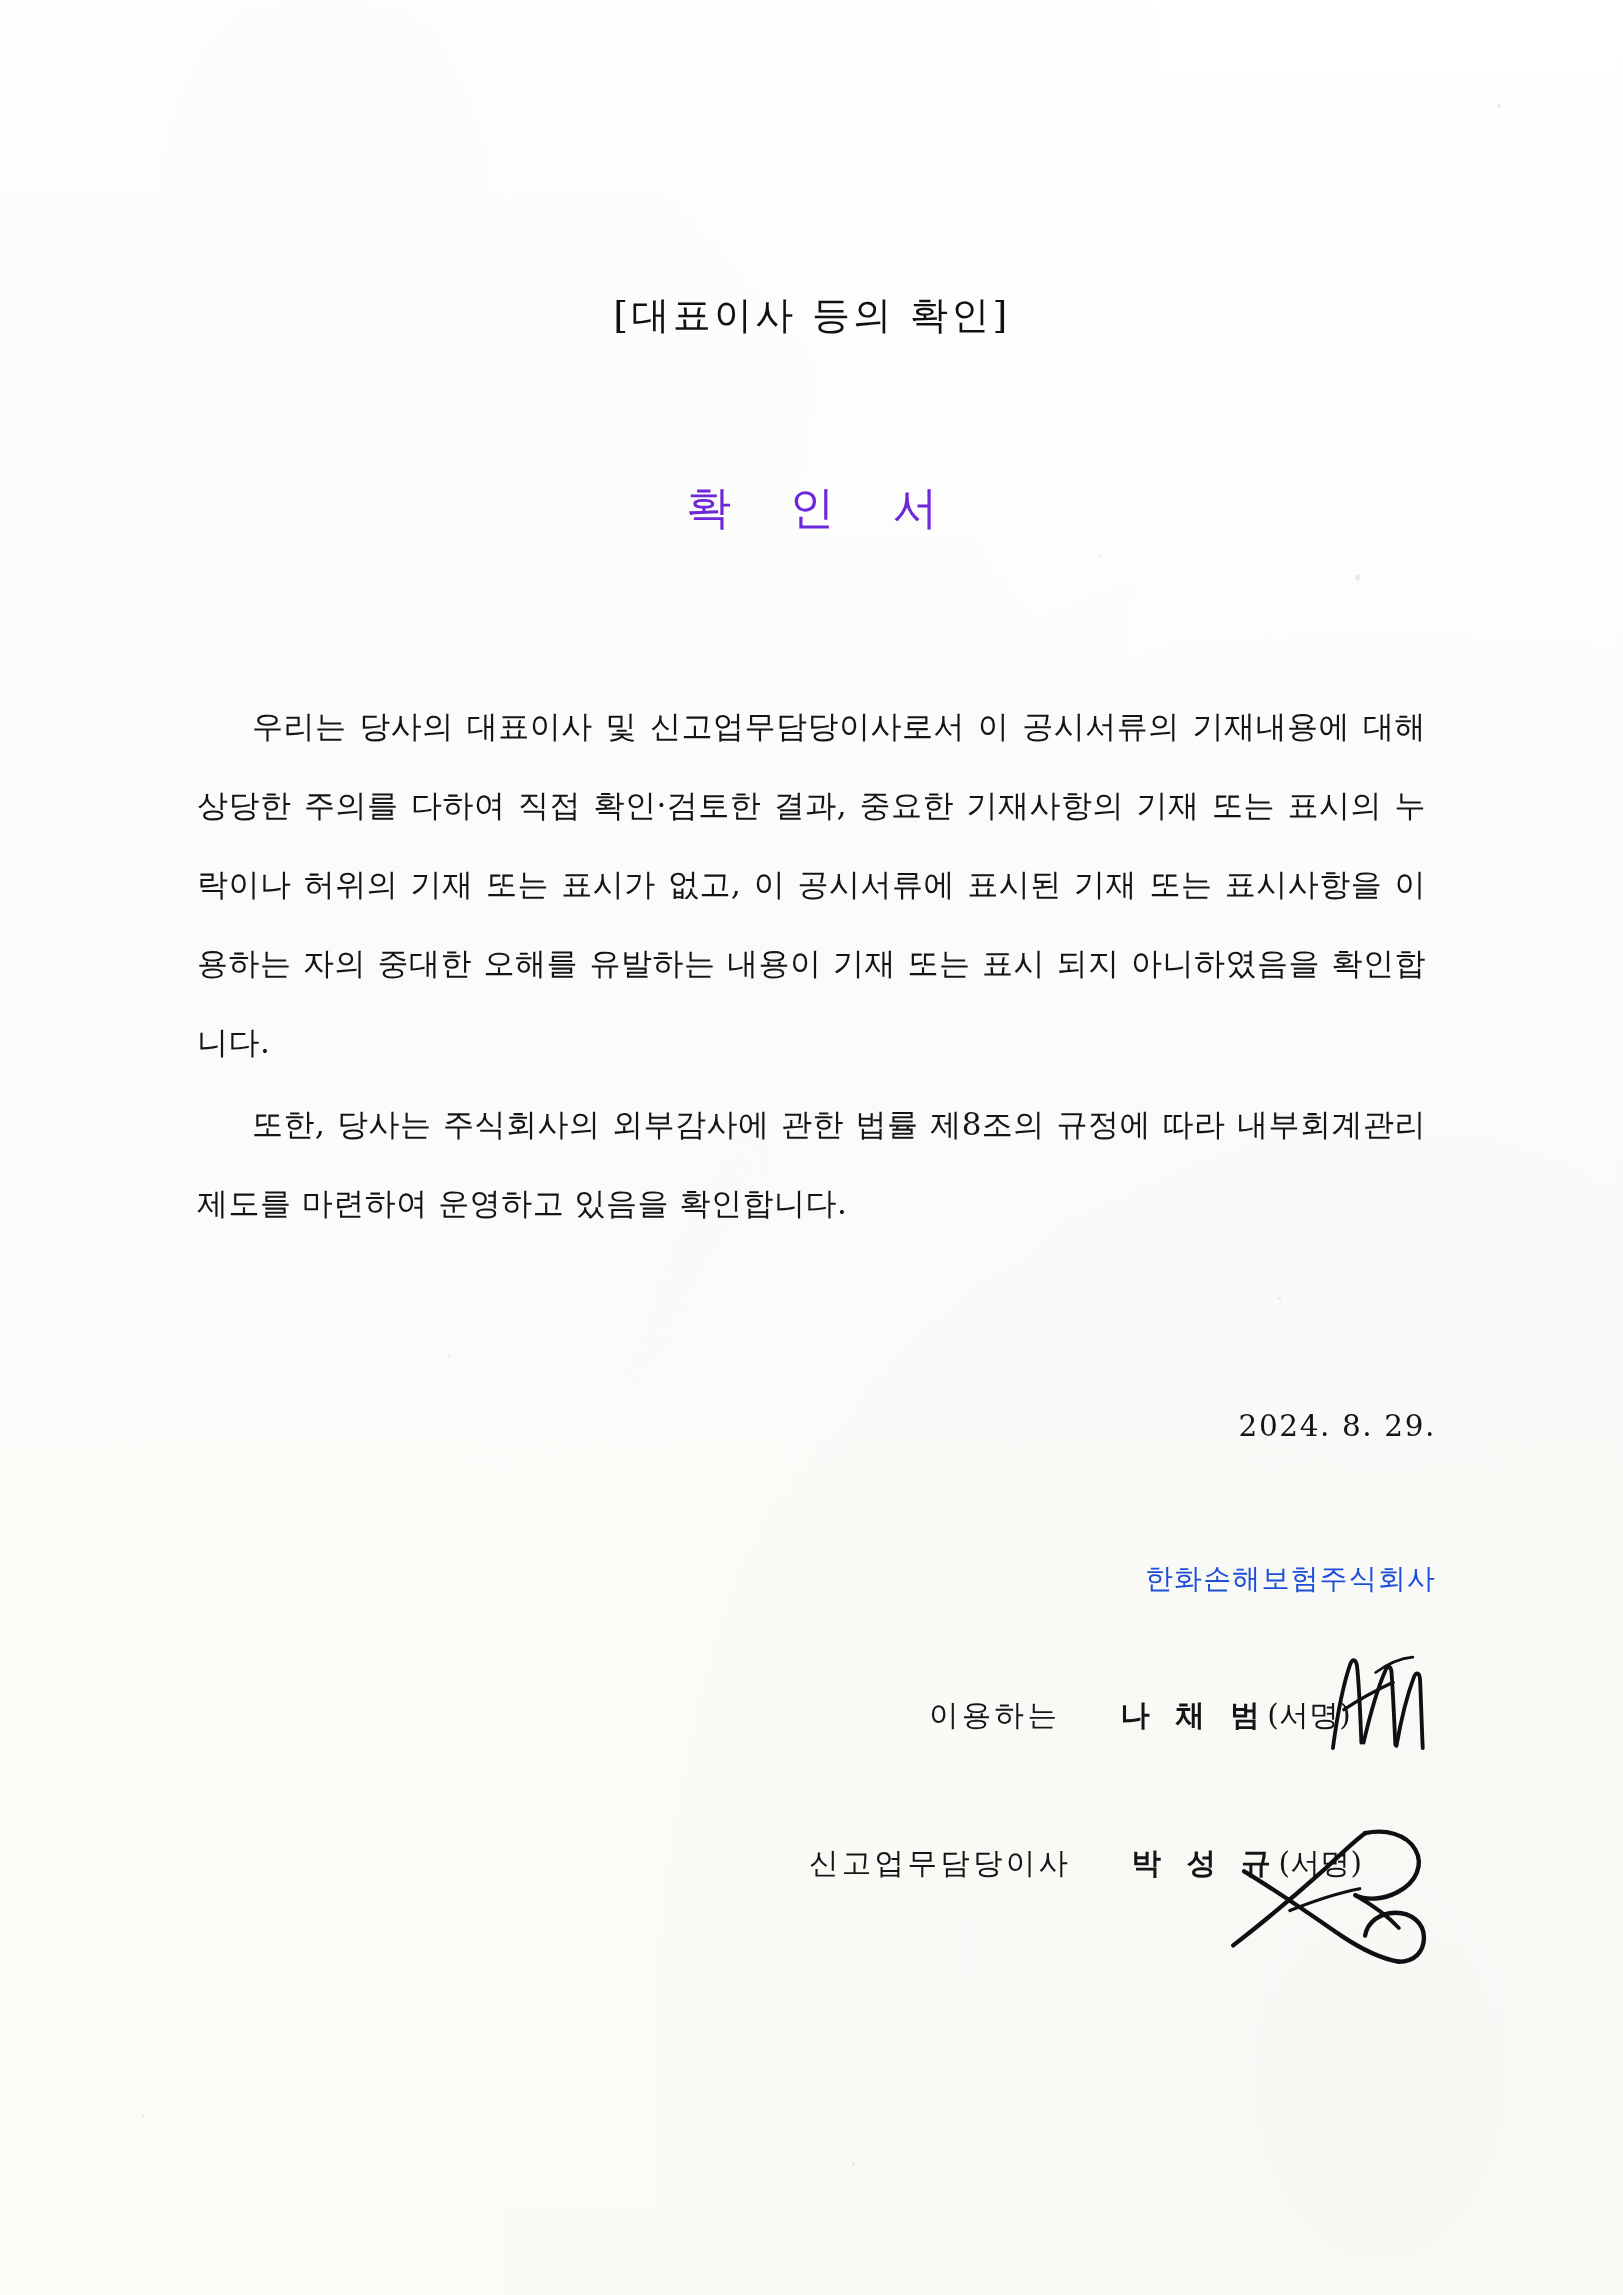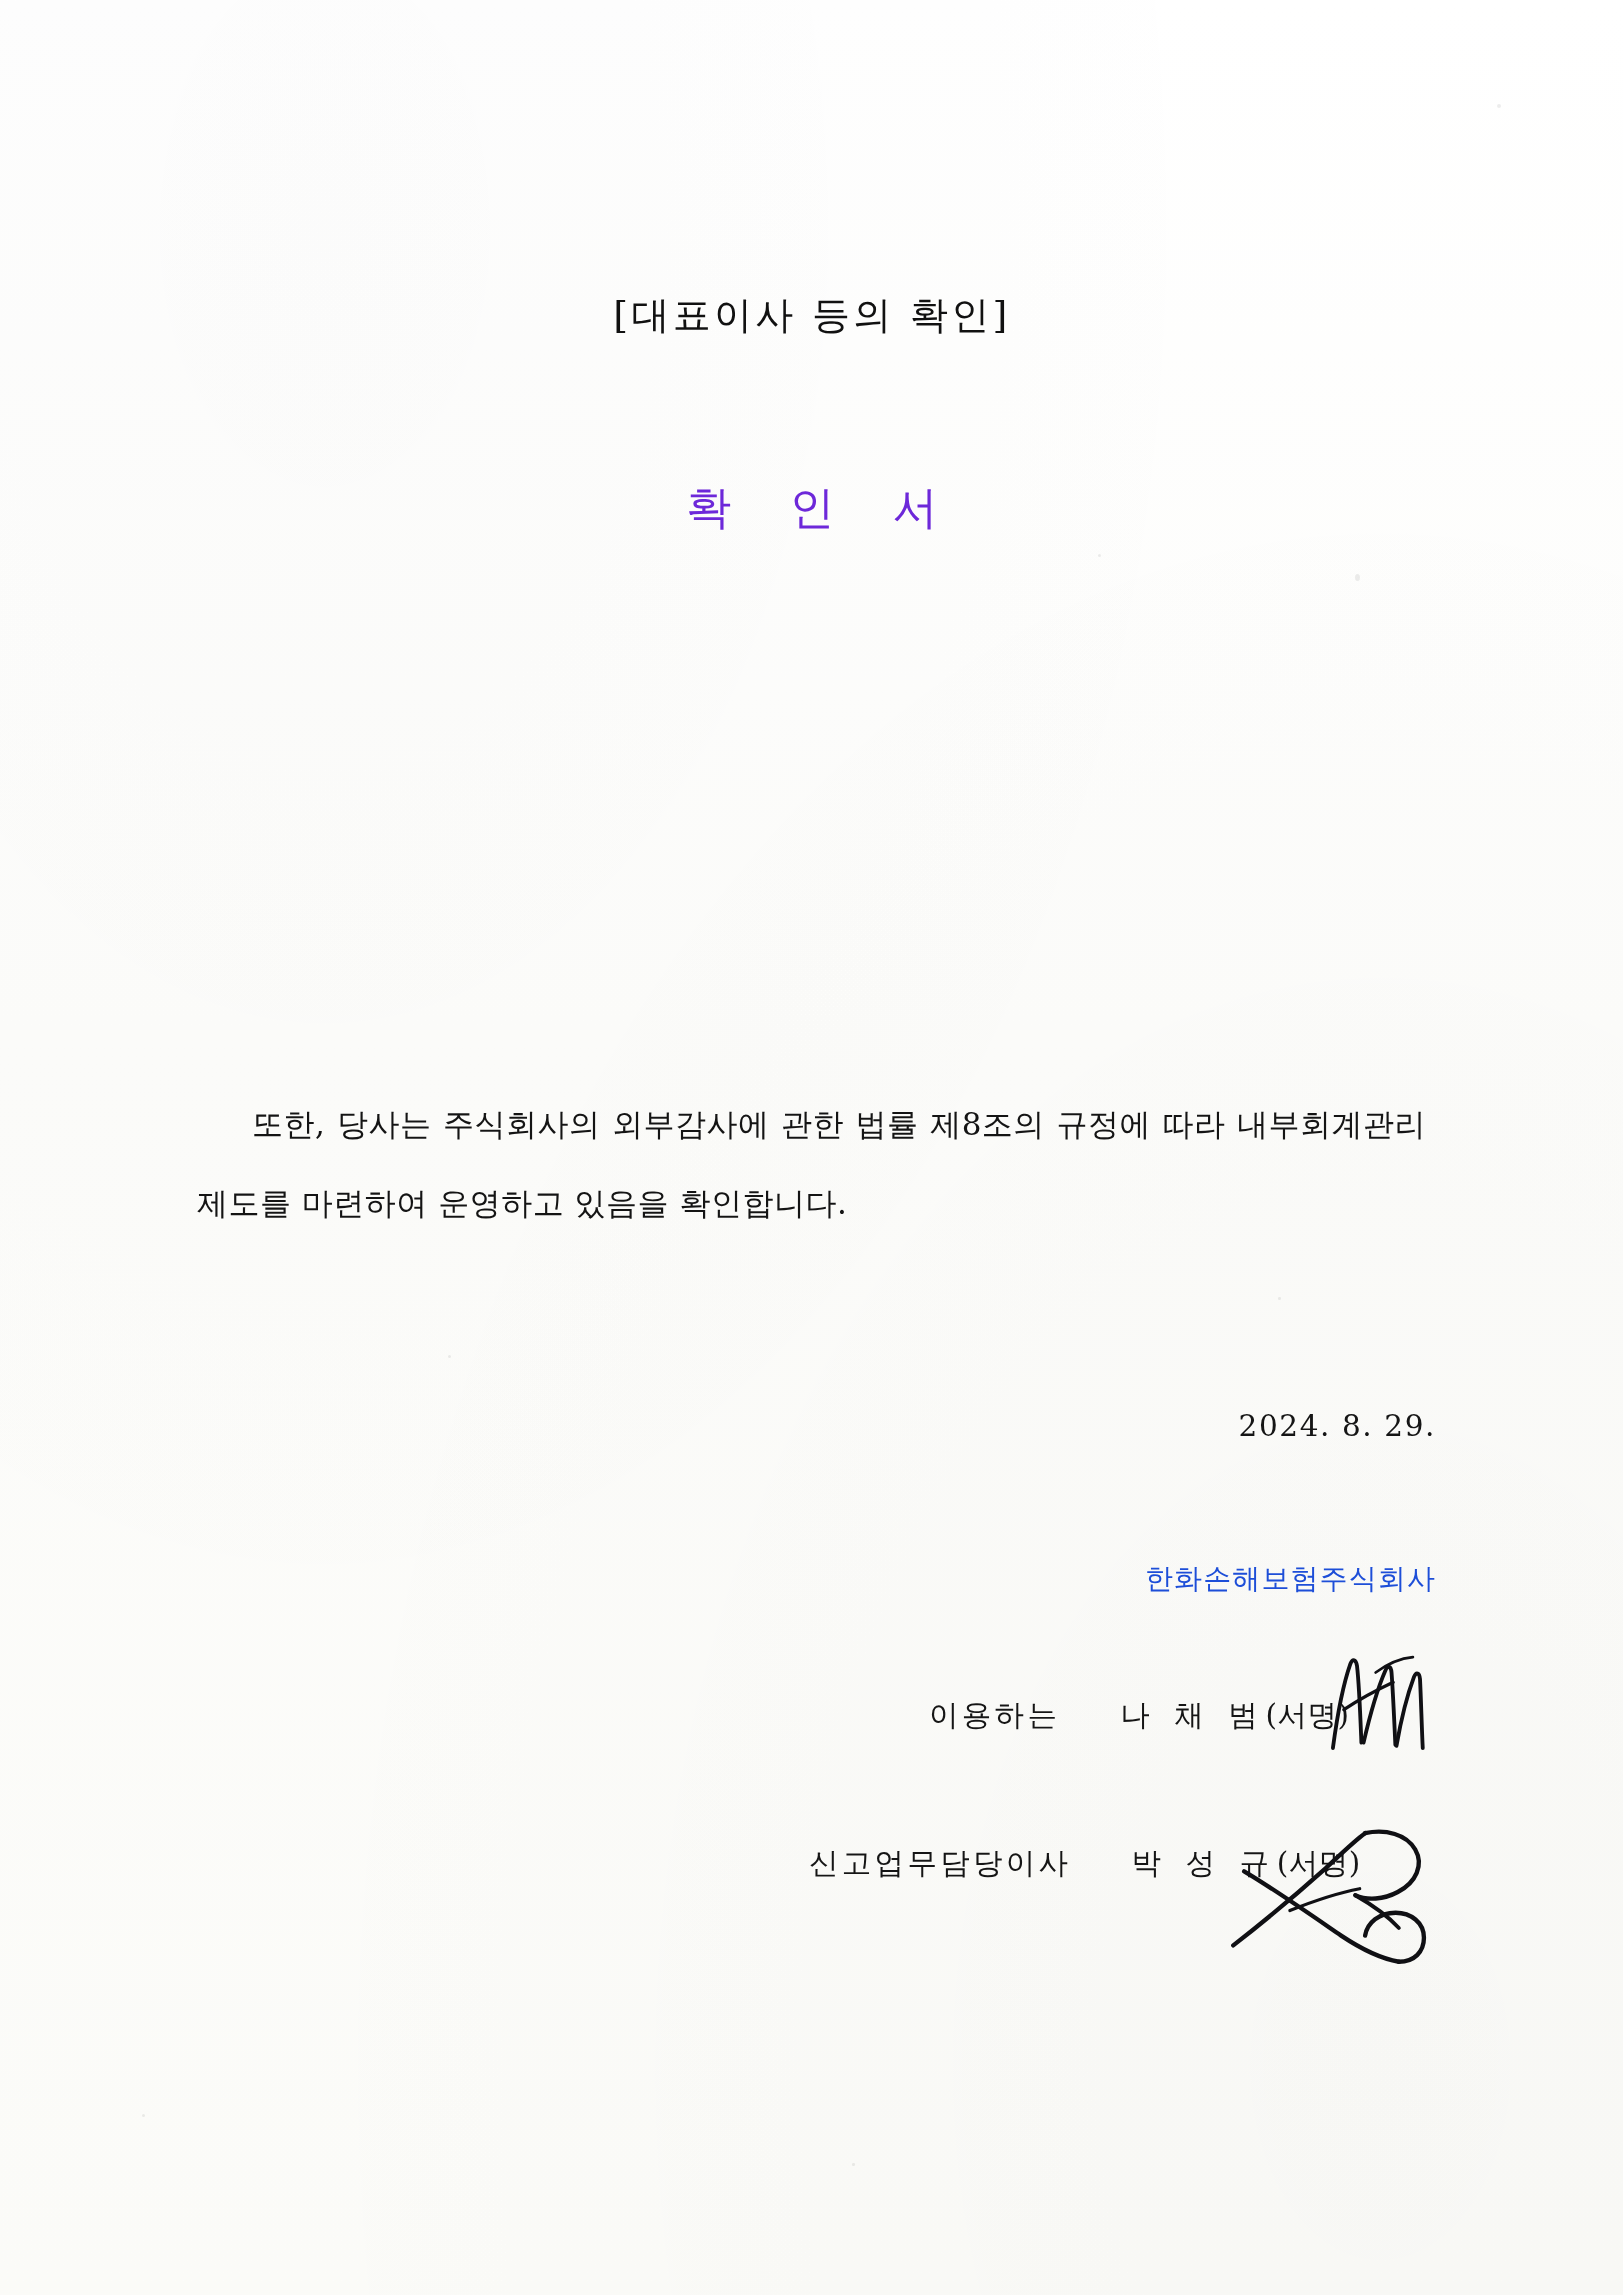--- a/index.html
+++ b/index.html
@@ -105,21 +105,21 @@
     position: absolute;
     display: flex;
     align-items: flex-end;
     font-size: 29.5px;
     letter-spacing: 3.3px;
     color: #151515;
     white-space: nowrap;
   }
   .sig-row .role { }
   .sig-row .gap-a { display: inline-block; width: 60px; }
-  .sig-row .person { letter-spacing: 7.6px; }
+  .sig-row .person { letter-spacing: 7.6px; font-weight: bold; }
   .sig-row .seal-note { letter-spacing: 0.5px; }
 
   .sig-ceo {
     left: 929px;
     top: 1696px;
   }
   .sig-officer {
     left: 809px;
     top: 1844px;
   }
@@ -161,20 +161,23 @@
   <div class="speck" style="left:1278px;top:1297px;width:2.7px;height:2.7px;"></div>
   <div class="speck" style="left:142px;top:2114px;width:3.3px;height:3.3px;"></div>
   <div class="speck" style="left:852px;top:2163px;width:2.7px;height:2.7px;"></div>
 
   <div class="content">
 
     <div class="bracket-title">[대표이사 등의 확인]</div>
 
     <div class="doc-title">확 인 서</div>
 
+    <div class="body-block first">
+      <p class="para">우리는 당사의 대표이사 및 신고업무담당이사로서 이 공시서류의 기재내용에 대해 상당한 주의를 다하여 직접 확인·검토한 결과, 중요한 기재사항의 기재 또는 표시의 누락이나 허위의 기재 또는 표시가 없고, 이 공시서류에 표시된 기재 또는 표시사항을 이용하는 자의 중대한 오해를 유발하는 내용이 기재 또는 표시 되지 아니하였음을 확인합니다.</p>
+    </div>
 
     <div class="body-block second">
       <p class="para">또한, 당사는 주식회사의 외부감사에 관한 법률 제8조의 규정에 따라 내부회계관리제도를 마련하여 운영하고 있음을 확인합니다.</p>
     </div>
 
     <div class="date-line">2024. 8. 29.</div>
 
     <div class="company-line">한화손해보험주식회사</div>
 
     <div class="sig-row sig-ceo">

